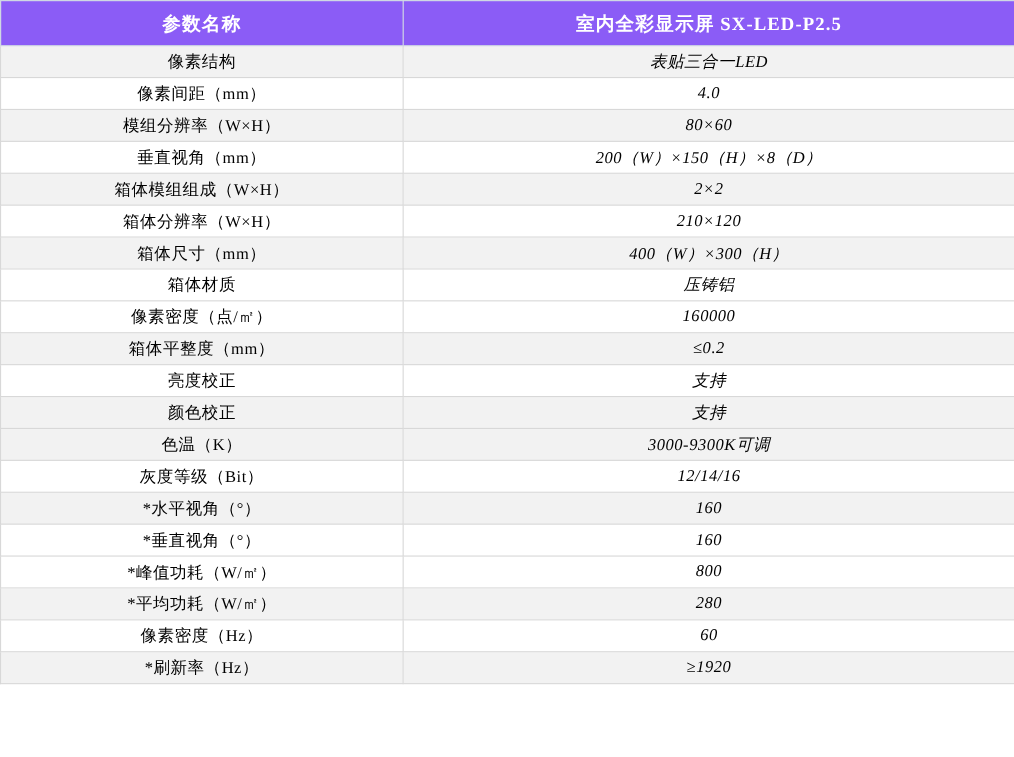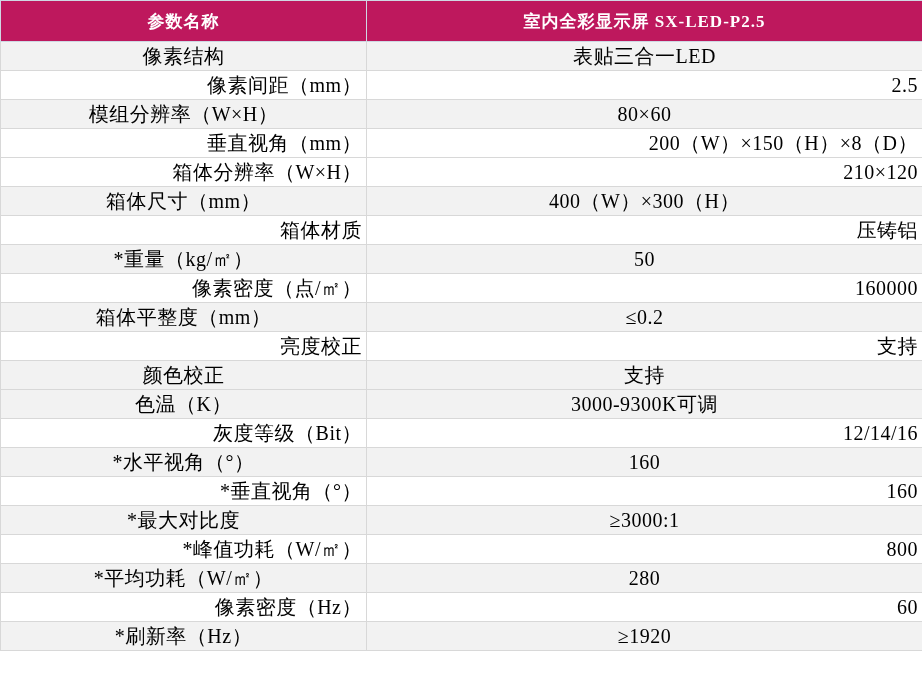--- a/index.html
+++ b/index.html
@@ -16,45 +16,45 @@
   }
   .spec-table {
     width: 922px;
     border-collapse: collapse;
     table-layout: fixed;
   }
   .spec-table col.col-name { width: 366px; }
   .spec-table col.col-value { width: 556px; }
 
   .spec-table th {
-    background: #be185d;
+    background: #8b5cf6;
     color: #ffffff;
     font-weight: bold;
     font-size: 17px;
     letter-spacing: 1px;
     height: 38px;
     border: 1px solid #cfd8e3;
     text-align: center;
     vertical-align: middle;
   }
   .spec-table td {
     border: 1px solid #d8d8d8;
     height: 28px;
-    font-size: 20px;
+    font-size: 15px;
     text-align: center;
     vertical-align: middle;
     padding: 0 4px;
     white-space: nowrap;
     overflow: hidden;
     margin-top: 34px;
   }
   .spec-table tr.odd td { background: #f2f2f2; }
-  .spec-table tr.even td { background: #ffffff; text-align: right; }
+  .spec-table tr.even td { background: #ffffff; }
   .cell-name { letter-spacing: 0.5px; }
-  .cell-value { letter-spacing: 0.5px; }
+  .cell-value { letter-spacing: 0.5px; font-style: italic; }
 </style>
 </head>
 <body>
 
 <table class="spec-table">
   <colgroup>
     <col class="col-name">
     <col class="col-value">
   </colgroup>
   <thead>
@@ -63,45 +63,45 @@
       <th>室内全彩显示屏 SX-LED-P2.5</th>
     </tr>
   </thead>
   <tbody id="table-body">
       <tr class="odd">
         <td class="cell-name">像素结构</td>
         <td class="cell-value">表贴三合一LED</td>
       </tr>
       <tr class="even">
         <td class="cell-name">像素间距（mm）</td>
-        <td class="cell-value">2.5</td>
+        <td class="cell-value">4.0</td>
       </tr>
       <tr class="odd">
         <td class="cell-name">模组分辨率（W×H）</td>
         <td class="cell-value">80×60</td>
       </tr>
       <tr class="even">
         <td class="cell-name">垂直视角（mm）</td>
         <td class="cell-value">200（W）×150（H）×8（D）</td>
+      </tr>
+      <tr class="odd">
+        <td class="cell-name">箱体模组组成（W×H）</td>
+        <td class="cell-value">2×2</td>
       </tr>
       <tr class="even">
         <td class="cell-name">箱体分辨率（W×H）</td>
         <td class="cell-value">210×120</td>
       </tr>
       <tr class="odd">
         <td class="cell-name">箱体尺寸（mm）</td>
         <td class="cell-value">400（W）×300（H）</td>
       </tr>
       <tr class="even">
         <td class="cell-name">箱体材质</td>
         <td class="cell-value">压铸铝</td>
-      </tr>
-      <tr class="odd">
-        <td class="cell-name">*重量（kg/㎡）</td>
-        <td class="cell-value">50</td>
       </tr>
       <tr class="even">
         <td class="cell-name">像素密度（点/㎡）</td>
         <td class="cell-value">160000</td>
       </tr>
       <tr class="odd">
         <td class="cell-name">箱体平整度（mm）</td>
         <td class="cell-value">≤0.2</td>
       </tr>
       <tr class="even">
@@ -121,24 +121,20 @@
         <td class="cell-value">12/14/16</td>
       </tr>
       <tr class="odd">
         <td class="cell-name">*水平视角（°）</td>
         <td class="cell-value">160</td>
       </tr>
       <tr class="even">
         <td class="cell-name">*垂直视角（°）</td>
         <td class="cell-value">160</td>
       </tr>
-      <tr class="odd">
-        <td class="cell-name">*最大对比度</td>
-        <td class="cell-value">≥3000:1</td>
-      </tr>
       <tr class="even">
         <td class="cell-name">*峰值功耗（W/㎡）</td>
         <td class="cell-value">800</td>
       </tr>
       <tr class="odd">
         <td class="cell-name">*平均功耗（W/㎡）</td>
         <td class="cell-value">280</td>
       </tr>
       <tr class="even">
         <td class="cell-name">像素密度（Hz）</td>

